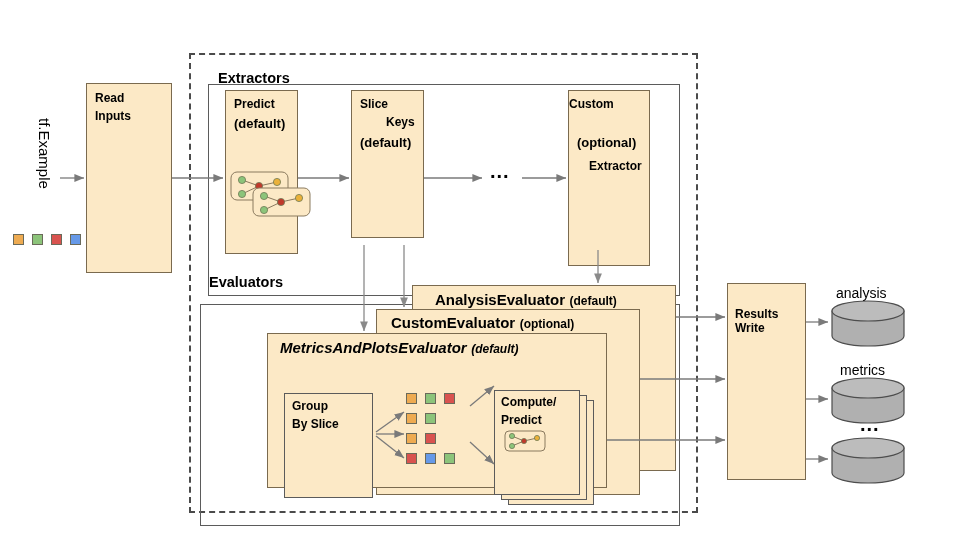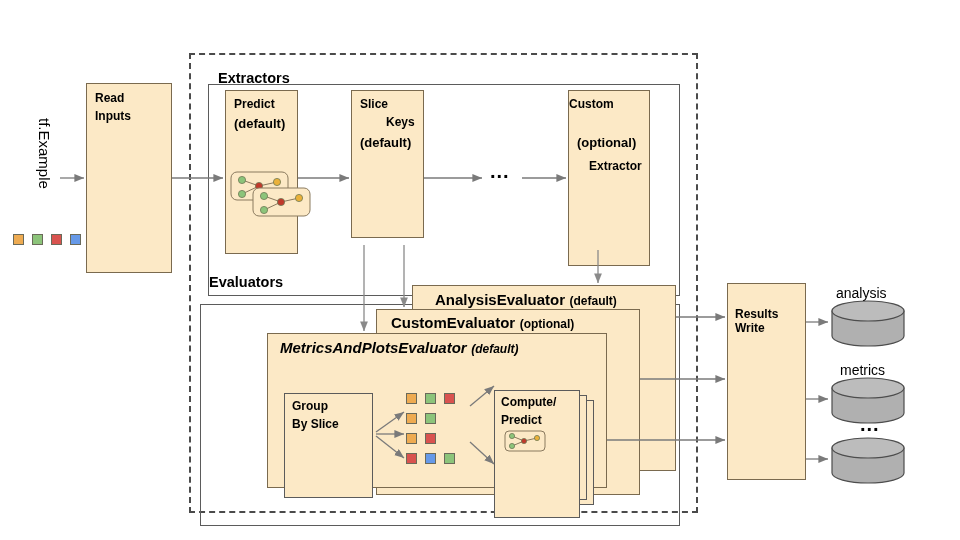--- a/index.html
+++ b/index.html
@@ -135,21 +135,21 @@
     <span class="sq" style="left:0px;top:40px;background:#eeab52"></span>
     <span class="sq" style="left:19px;top:40px;background:#d9534f"></span>
 
     <span class="sq" style="left:0px;top:60px;background:#d9534f"></span>
     <span class="sq" style="left:19px;top:60px;background:#6699e8"></span>
     <span class="sq" style="left:38px;top:60px;background:#8cc47a"></span>
   </div>
 
   <div class="abs plainbox" style="left:508px;top:379px;width:86px;height:105px;background:#fce9c6;"></div>
   <div class="abs plainbox" style="left:501px;top:374px;width:86px;height:105px;background:#fce9c6;"></div>
-  <div class="abs plainbox" style="left:494px;top:369px;width:86px;height:128px;background:#fce9c6;">
+  <div class="abs plainbox" style="left:494px;top:369px;width:86px;height:105px;background:#fce9c6;">
     <div class="lbl box-ttl" style="left:6px;top:5px;">Compute/</div>
     <div class="lbl box-ttl" style="left:6px;top:23px;">Predict</div>
   </div>
 
   <div class="abs fillbox" style="left:727px;top:283px;width:79px;height:197px;">
     <div class="lbl box-ttl" style="left:7px;top:6px;margin-top:32px;">Write</div>
     <div class="lbl box-ttl" style="left:7px;top:24px;">Results</div>
   </div>
 
   <div class="lbl plain-lbl" style="left:836px;top:286px;">analysis</div>

